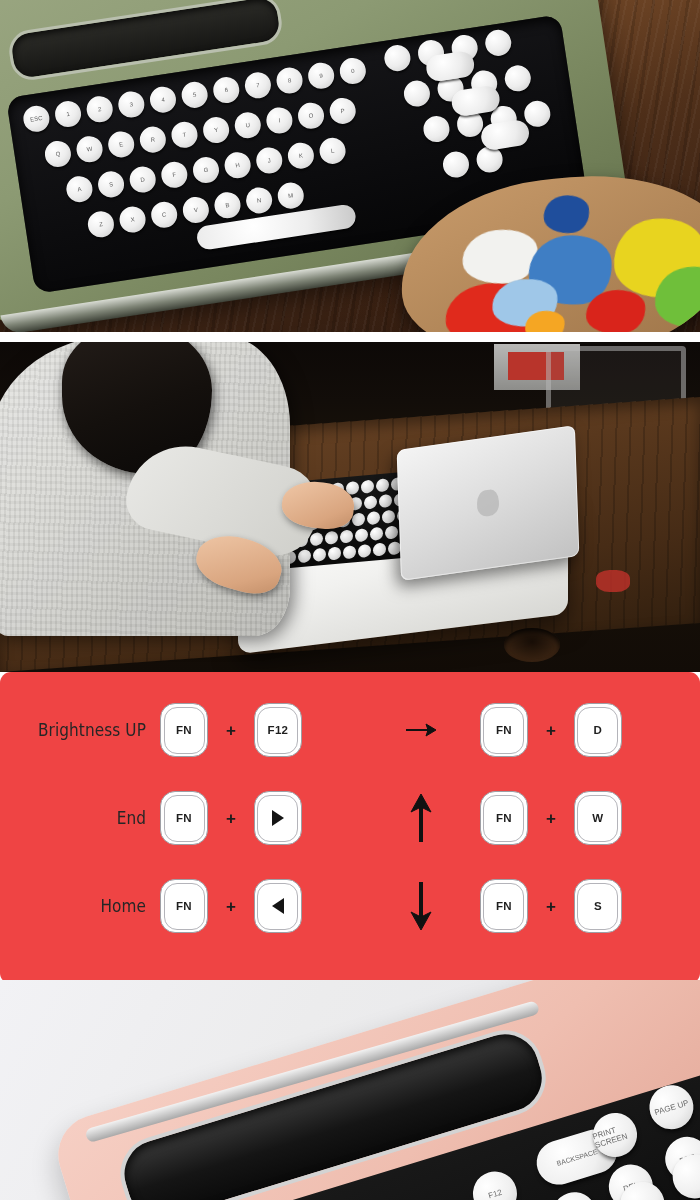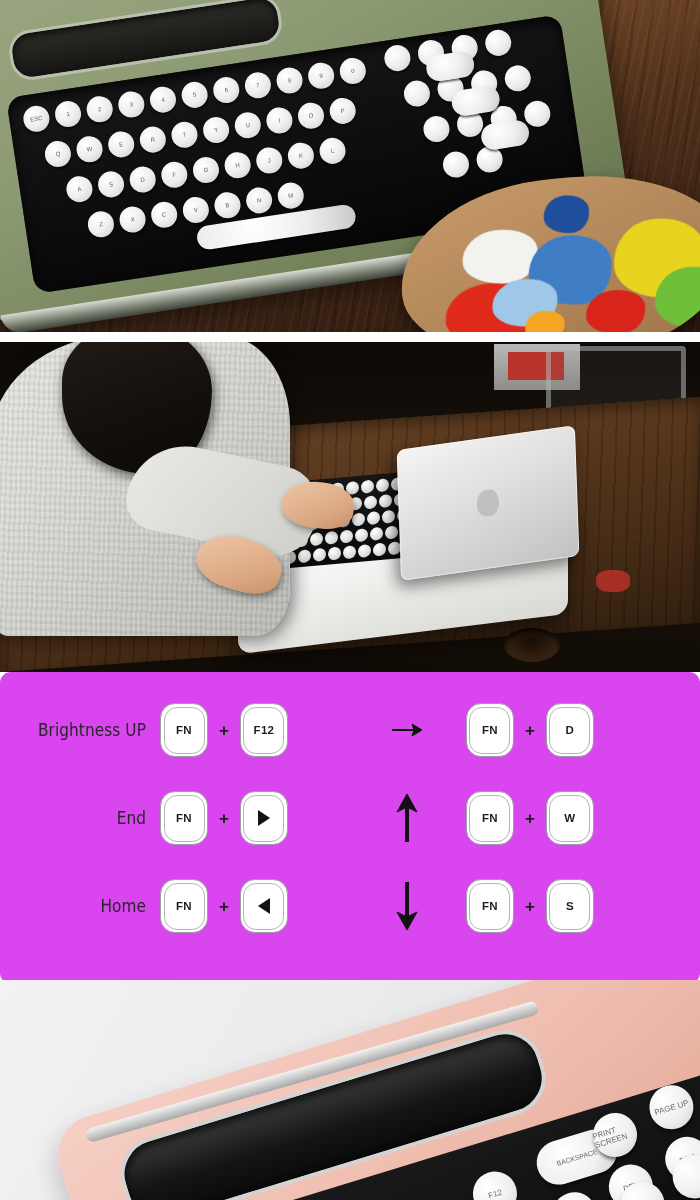--- a/index.html
+++ b/index.html
@@ -203,21 +203,21 @@
   .p2-frame i {
     position:absolute; left: 14px; top: 8px; width: 56px; height: 28px;
     background: #b8342b; display:block;
   }
 
   
   #shortcut-panel {
     position: absolute;
     left: 0; top: 672px;
     width: 700px; height: 312px;
-    background: #d946ef;
+    background: #ef4444;
     border-radius: 11px;
   }
   .rows {
     position:absolute; left: 0; top: 14px; width: 700px;
   }
   .srow {
     position: relative;
     height: 88px;
     display: flex;
     align-items: center;
@@ -229,21 +229,21 @@
     box-sizing: border-box;
     font-size: 17px;
     color: #262626;
     font-family: "Liberation Sans Narrow", "DejaVu Sans Condensed", "Liberation Sans", sans-serif;
     letter-spacing: .1px;
     white-space: nowrap;
   }
   .combo {
     display: flex;
     align-items: center;
-    gap: 11px;
+    gap: 18px;
   }
   .plus {
     font-size: 17px;
     color: #1d1d1d;
     font-weight: 700;
     line-height: 1;
     font-family: "Liberation Sans", sans-serif;
   }
   
   .key {

